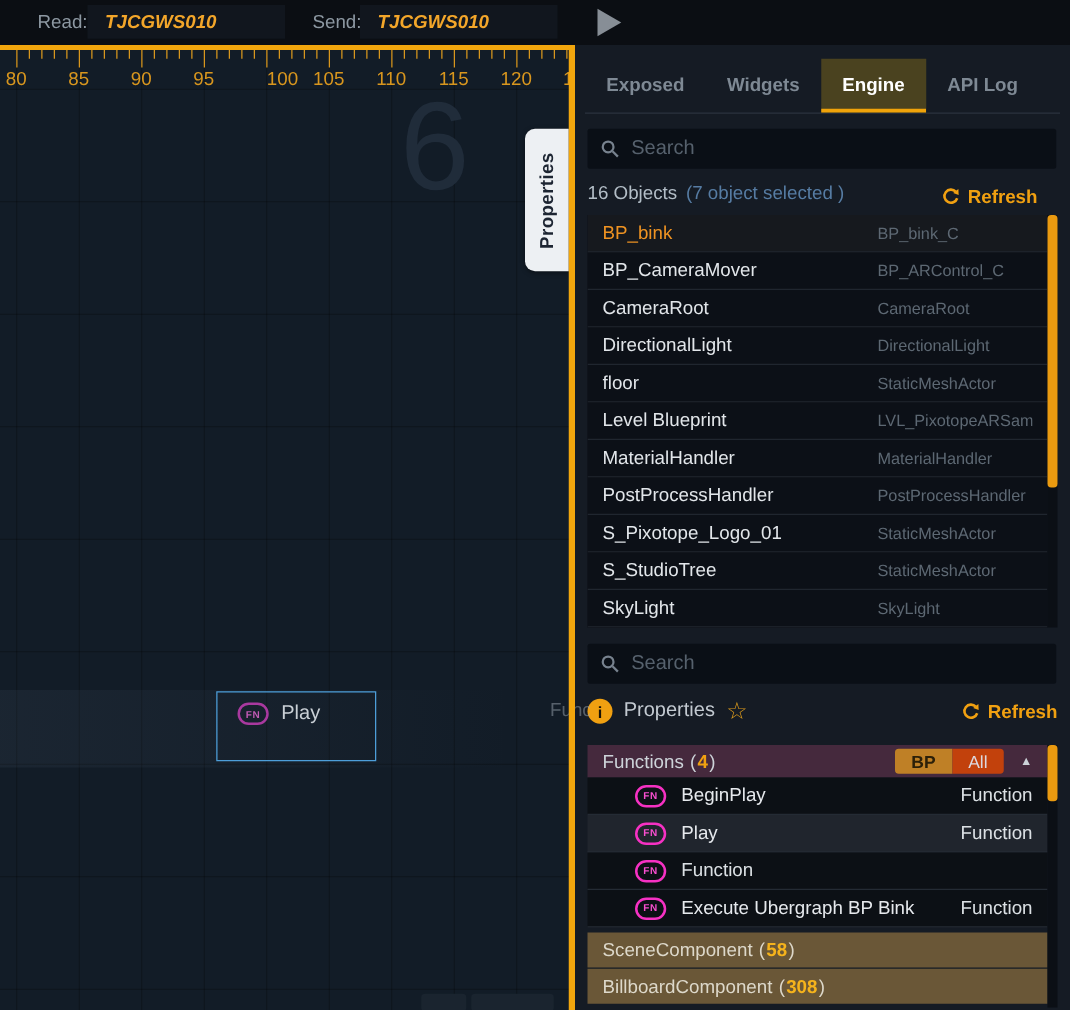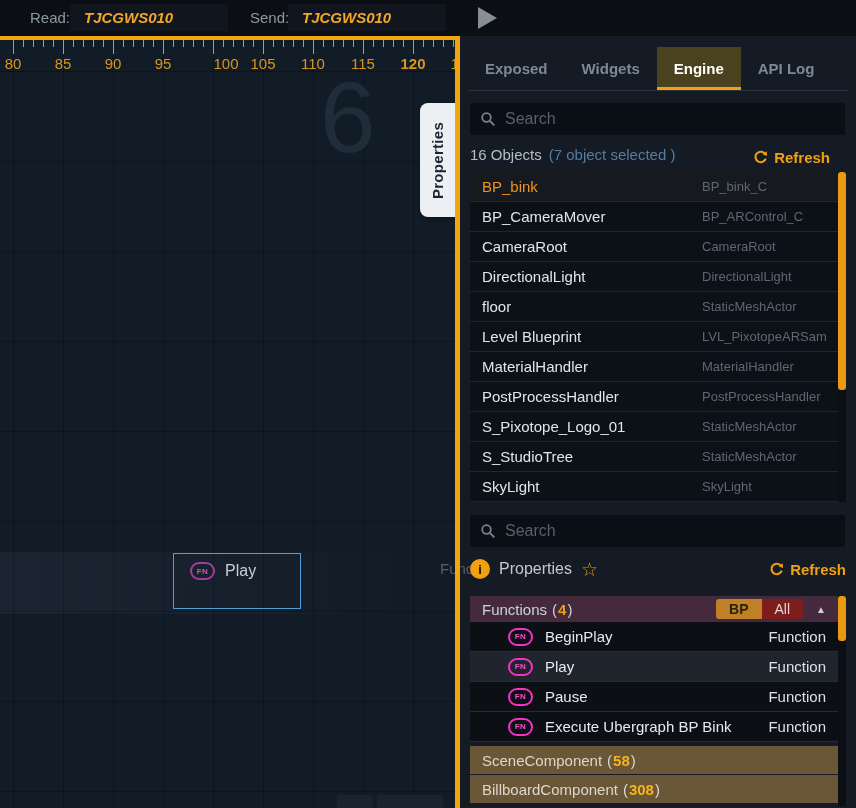--- a/index.html
+++ b/index.html
@@ -130,21 +130,21 @@
   .star-icon { color:#d9991c; font-size:19px; cursor:pointer; line-height:1; }
   .func-header {
     position:absolute; left:10px; top:560px; width:368px; height:26px;
     background:#45293d; display:flex; align-items:center; padding:0 12px;
     color:#cdd3d9; font-size:15px;
   }
   .func-count { color:#f0a011; font-weight:700; margin:0 1px; }
   .seg-group { margin-left:auto; display:flex; }
   .seg-btn { font-size:14px; padding:2px 13px; cursor:pointer; }
   .seg-btn.bp  { background:#bf8026; color:#2c2009; font-weight:700; border-radius:3px 0 0 3px; }
-  .seg-btn.all { background:#7f1d1d; color:#ddd8de; border-radius:0 3px 3px 0; }
+  .seg-btn.all { background:#c2410c; color:#ddd8de; border-radius:0 3px 3px 0; }
   .collapse-arrow { margin-left:13px; color:#ccd2d8; font-size:10px; cursor:pointer; }
   .func-list { position:absolute; left:10px; top:586px; width:368px; }
   .func-row {
     height:30px; display:flex; align-items:center; padding:0 12px 0 38px;
     background:#0c1015; border-bottom:1px solid #242b34; cursor:pointer;
   }
   .func-row.highlight { background:#20252d; }
   .func-name { flex:1; font-size:15px; color:#e6e9ed; white-space:nowrap; overflow:hidden; }
   .func-type { font-size:15px; color:#dbe0e4; }
   .comp-sections { position:absolute; left:10px; top:710px; width:368px; }
@@ -215,21 +215,21 @@
       <div class="ruler-tick" style="left: 443px; height: 7px;"></div>
       <div class="ruler-tick" style="left: 453px; height: 7px;"></div>
       <div class="ruler-label" style="left: 13px;">80</div>
       <div class="ruler-label" style="left: 63px;">85</div>
       <div class="ruler-label" style="left: 113px;">90</div>
       <div class="ruler-label" style="left: 163px;">95</div>
       <div class="ruler-label" style="left: 226px;">100</div>
       <div class="ruler-label" style="left: 263px;">105</div>
       <div class="ruler-label" style="left: 313px;">110</div>
       <div class="ruler-label" style="left: 363px;">115</div>
-      <div class="ruler-label" style="left: 413px; font-weight: bold;">120</div>
+      <div class="ruler-label" style="left: 413px;">120</div>
       <div class="ruler-label" style="left: 463px;">125</div>
     </div>
   <div class="watermark">6</div>
   <div class="canvas-band"></div>
 
   <div class="play-widget">
     <span class="fn-pill canvas-fn">FN</span>
     <span class="play-widget-label">Play</span>
   </div>
 
@@ -371,21 +371,20 @@
         <span class="func-name">BeginPlay</span>
         <span class="func-type">Function</span>
       </div>
       <div class="func-row highlight">
         <span class="fn-pill list-fn">FN</span>
         <span class="func-name">Play</span>
         <span class="func-type">Function</span>
       </div>
       <div class="func-row">
         <span class="fn-pill list-fn">FN</span>
-        <span class="func-name">Pause</span>
         <span class="func-type">Function</span>
       </div>
       <div class="func-row">
         <span class="fn-pill list-fn">FN</span>
         <span class="func-name">Execute Ubergraph BP Bink</span>
         <span class="func-type">Function</span>
       </div>
     </div>
 
   <div class="comp-sections" id="compSections">

